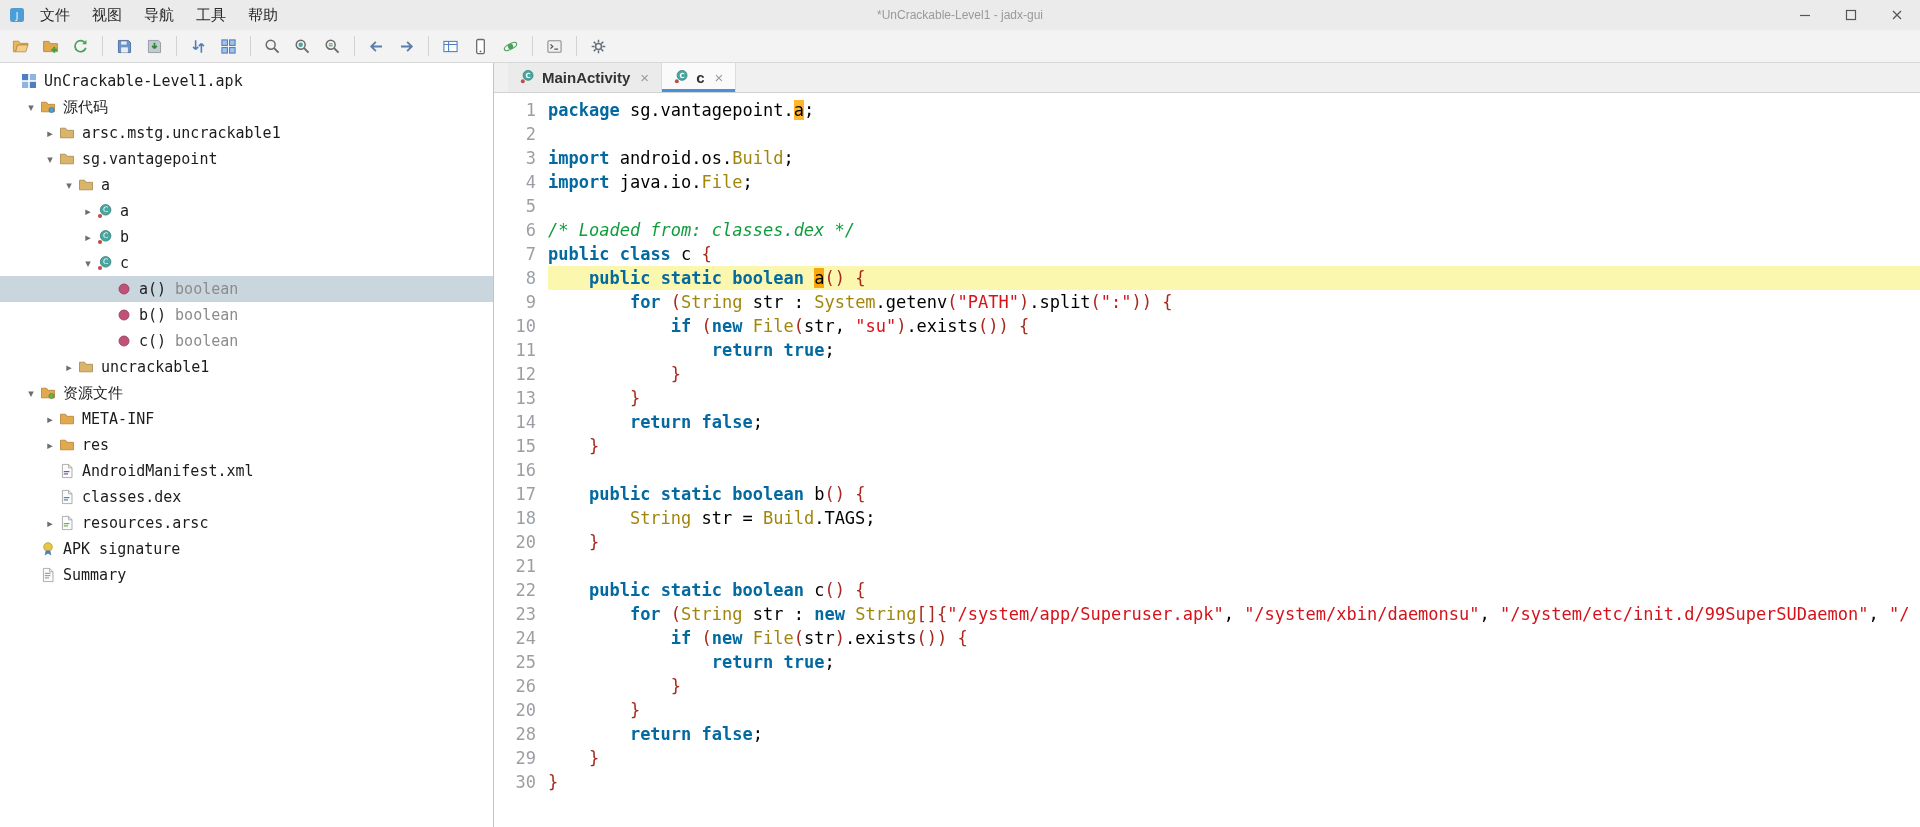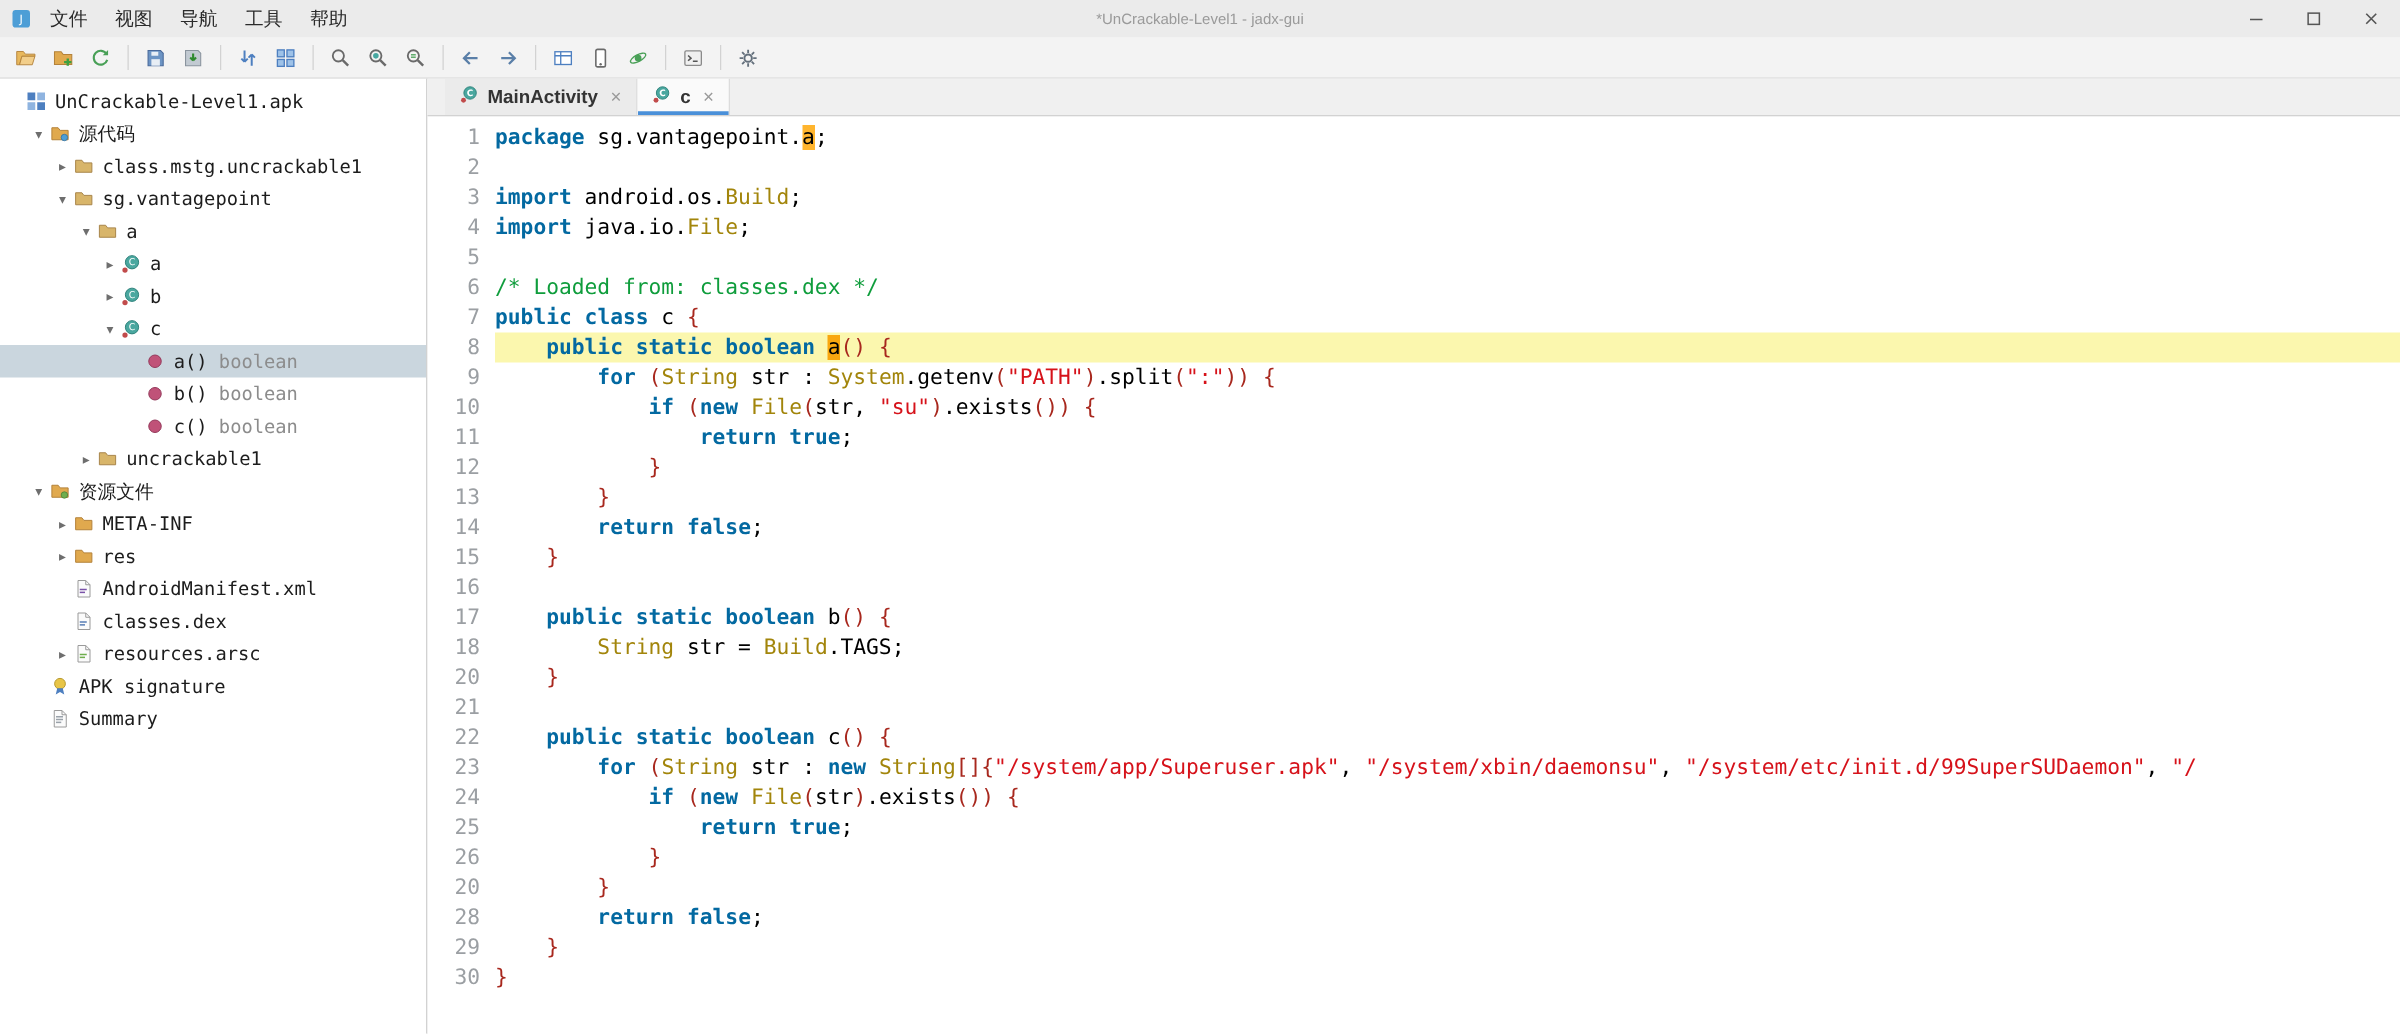--- a/index.html
+++ b/index.html
@@ -15,21 +15,21 @@
   .wbtn{width:46px;height:100%;display:flex;align-items:center;justify-content:center;}
 
   
   .toolbar{height:33px;background:#F3F3F3;border-bottom:1px solid #D8D8D8;display:flex;align-items:center;
     padding:0 7px;gap:3px;box-sizing:border-box;}
   .tbtn{width:27px;height:27px;display:flex;align-items:center;justify-content:center;border-radius:3px;}
   .tsep{width:1px;height:20px;background:#D2D2D2;margin:0 5px;}
 
   
   .main{display:flex;height:764px;}
-  .sidebar{width:342px;box-sizing:border-box;border-right:1px solid #C4C4C4;padding-top:5px;
+  .sidebar{width:494px;box-sizing:border-box;border-right:1px solid #C4C4C4;padding-top:5px;
     font-family:"DejaVu Sans Mono",monospace;font-size:15px;color:#1C1C1C;overflow:hidden;background:#fff;}
   .trow{height:26px;display:flex;align-items:center;white-space:pre;}
   .trow.selected{background:#CAD6DE;}
   .tindent{flex:0 0 auto;height:1px;}
   .tarrow{flex:0 0 16px;text-align:center;color:#6E6E6E;font-size:11px;font-family:"DejaVu Sans",sans-serif;}
   .ticon{flex:0 0 18px;display:flex;align-items:center;justify-content:center;margin-right:6px;}
   .tsuffix{color:#8C8C8C;margin-left:9px;}
 
   
   .editorpane{flex:1;display:flex;flex-direction:column;min-width:0;background:#fff;}
@@ -45,21 +45,21 @@
   .codeline{display:flex;height:24px;}
   .gutter{flex:0 0 54px;box-sizing:border-box;padding-right:12px;text-align:right;color:#9B9FA3;}
   .codebody{flex:1 1 auto;min-width:0;overflow:hidden;white-space:pre;}
   .codeline.cur .codebody{background:#FBF7AE;}
 
   .tok-k{color:#0369a1;font-weight:bold;}
   .tok-p{color:#000;}
   .tok-s{color:#D6121A;}
   .tok-b{color:#A8281E;}
   .tok-t{color:#A2850B;}
-  .tok-c{color:#0F9D3C;}
+  .tok-c{color:#0F9D3C;font-style:italic;}
   .tok-h1{background:#FFB52E;color:#000;}
   .tok-h2{background:#F9A70F;color:#000;}
 </style>
 </head>
 <body>
 
 <div class="titlebar">
   <span class="app-icon" id="app-icon">
       <svg width="16" height="16" viewBox="0 0 16 16" xmlns="http://www.w3.org/2000/svg">
         <rect x="1" y="1" width="14" height="14" rx="2.5" fill="#4D9ED6"></rect>
@@ -216,21 +216,21 @@
             <rect x="8.8" y="1" width="6.2" height="6.2" fill="#8FB4E0"></rect>
             <rect x="1" y="8.8" width="6.2" height="6.2" fill="#8FB4E0"></rect>
             <rect x="8.8" y="8.8" width="6.2" height="6.2" fill="#4D7FC0"></rect>
           </svg></span><span class="tlabel">UnCrackable-Level1.apk</span></div>
       <div class="trow"><span class="tindent" style="width: 23px;"></span><span class="tarrow">▾</span><span class="ticon"><svg width="16" height="16" viewBox="0 0 16 16" xmlns="http://www.w3.org/2000/svg">
             <path d="M1.5 3.2h5l1.6 2.1h6.4v7.5h-13z" fill="#E0A94E" stroke="#B4823A" stroke-width="0.8"></path>
             <circle cx="11.5" cy="11" r="2.6" fill="#4D9ED6" stroke="#2F6E9E" stroke-width="0.6"></circle>
           </svg></span><span class="tlabel">源代码</span></div>
       <div class="trow"><span class="tindent" style="width: 42px;"></span><span class="tarrow">▸</span><span class="ticon"><svg width="16" height="16" viewBox="0 0 16 16" xmlns="http://www.w3.org/2000/svg">
             <path d="M1.5 3.2h5l1.6 2.1h6.4v7.5h-13z" fill="#D8B56A" stroke="#A8854A" stroke-width="0.8"></path>
-          </svg></span><span class="tlabel">class.mstg.uncrackable1</span></div>
+          </svg></span><span class="tlabel">arsc.mstg.uncrackable1</span></div>
       <div class="trow"><span class="tindent" style="width: 42px;"></span><span class="tarrow">▾</span><span class="ticon"><svg width="16" height="16" viewBox="0 0 16 16" xmlns="http://www.w3.org/2000/svg">
             <path d="M1.5 3.2h5l1.6 2.1h6.4v7.5h-13z" fill="#D8B56A" stroke="#A8854A" stroke-width="0.8"></path>
           </svg></span><span class="tlabel">sg.vantagepoint</span></div>
       <div class="trow"><span class="tindent" style="width: 61px;"></span><span class="tarrow">▾</span><span class="ticon"><svg width="16" height="16" viewBox="0 0 16 16" xmlns="http://www.w3.org/2000/svg">
             <path d="M1.5 3.2h5l1.6 2.1h6.4v7.5h-13z" fill="#D8B56A" stroke="#A8854A" stroke-width="0.8"></path>
           </svg></span><span class="tlabel">a</span></div>
       <div class="trow"><span class="tindent" style="width: 80px;"></span><span class="tarrow">▸</span><span class="ticon"><svg width="16" height="16" viewBox="0 0 16 16" xmlns="http://www.w3.org/2000/svg">
             <circle cx="8.6" cy="6.8" r="5.3" fill="#4AA79F" stroke="#2F837C" stroke-width="0.8"></circle>
             <text x="8.6" y="9.4" font-size="7.5" text-anchor="middle" fill="#fff" font-family="DejaVu Sans, sans-serif">C</text>
             <circle cx="3" cy="13" r="2.1" fill="#C14B4B"></circle>

